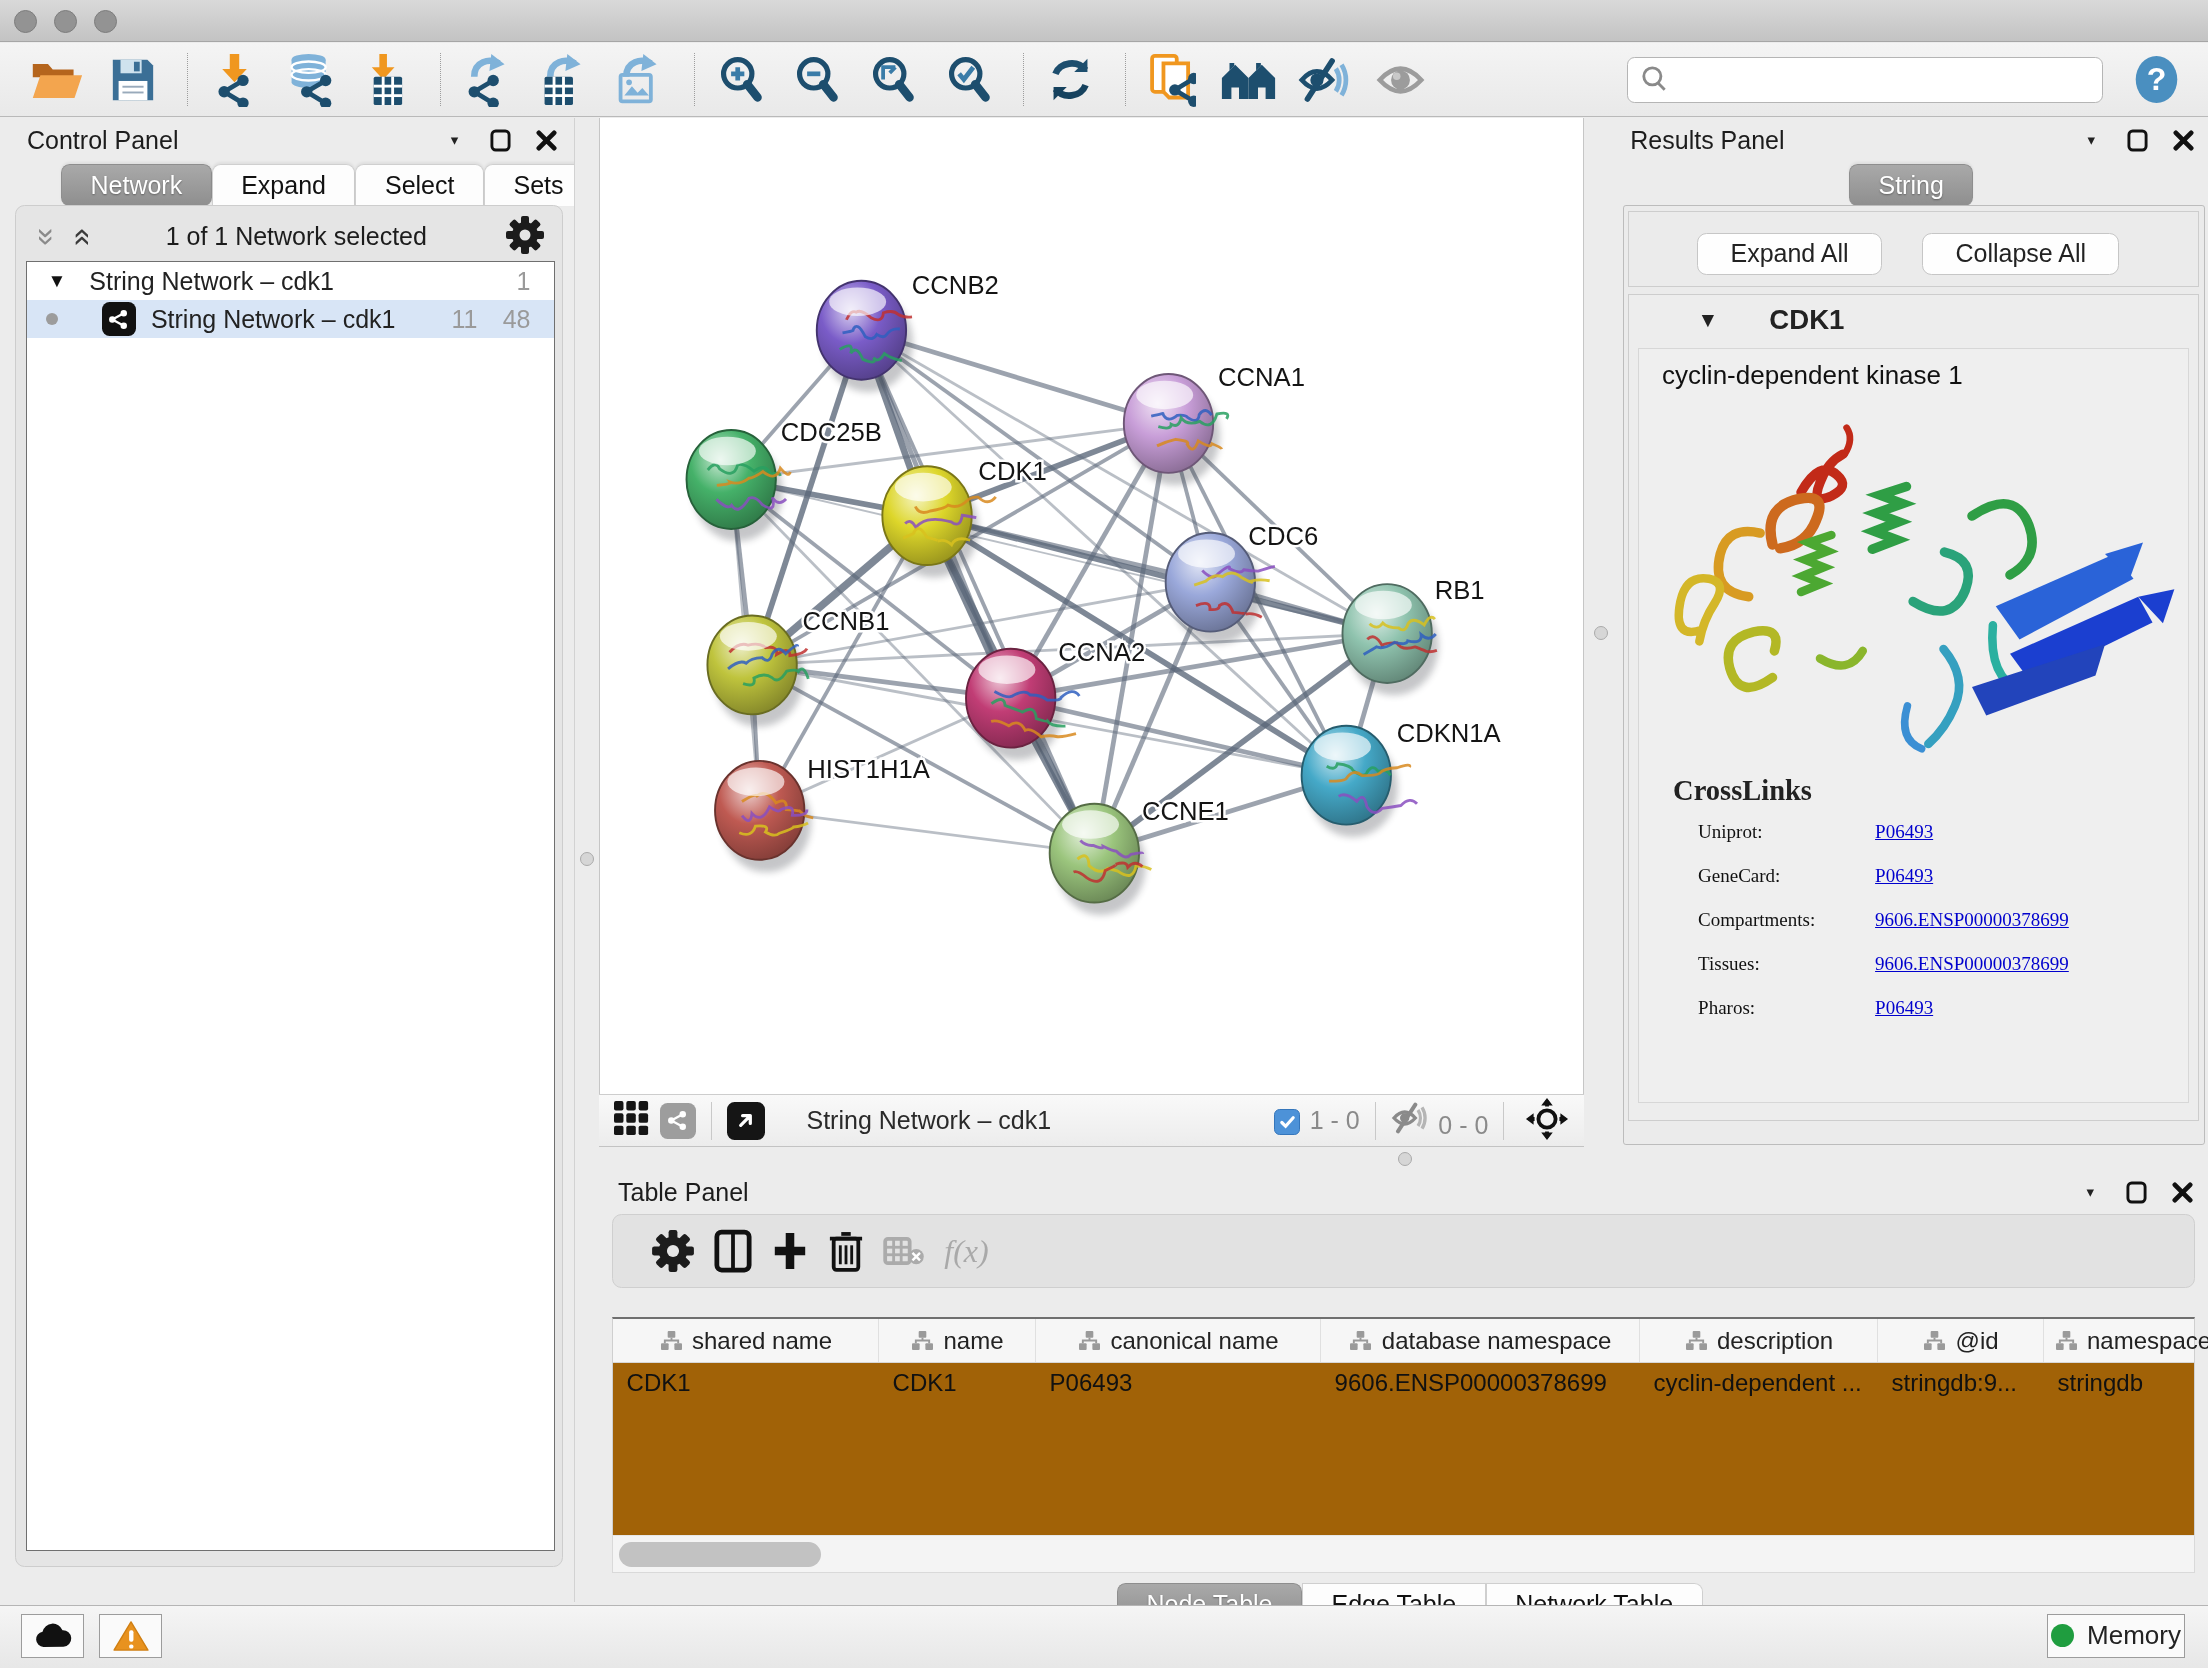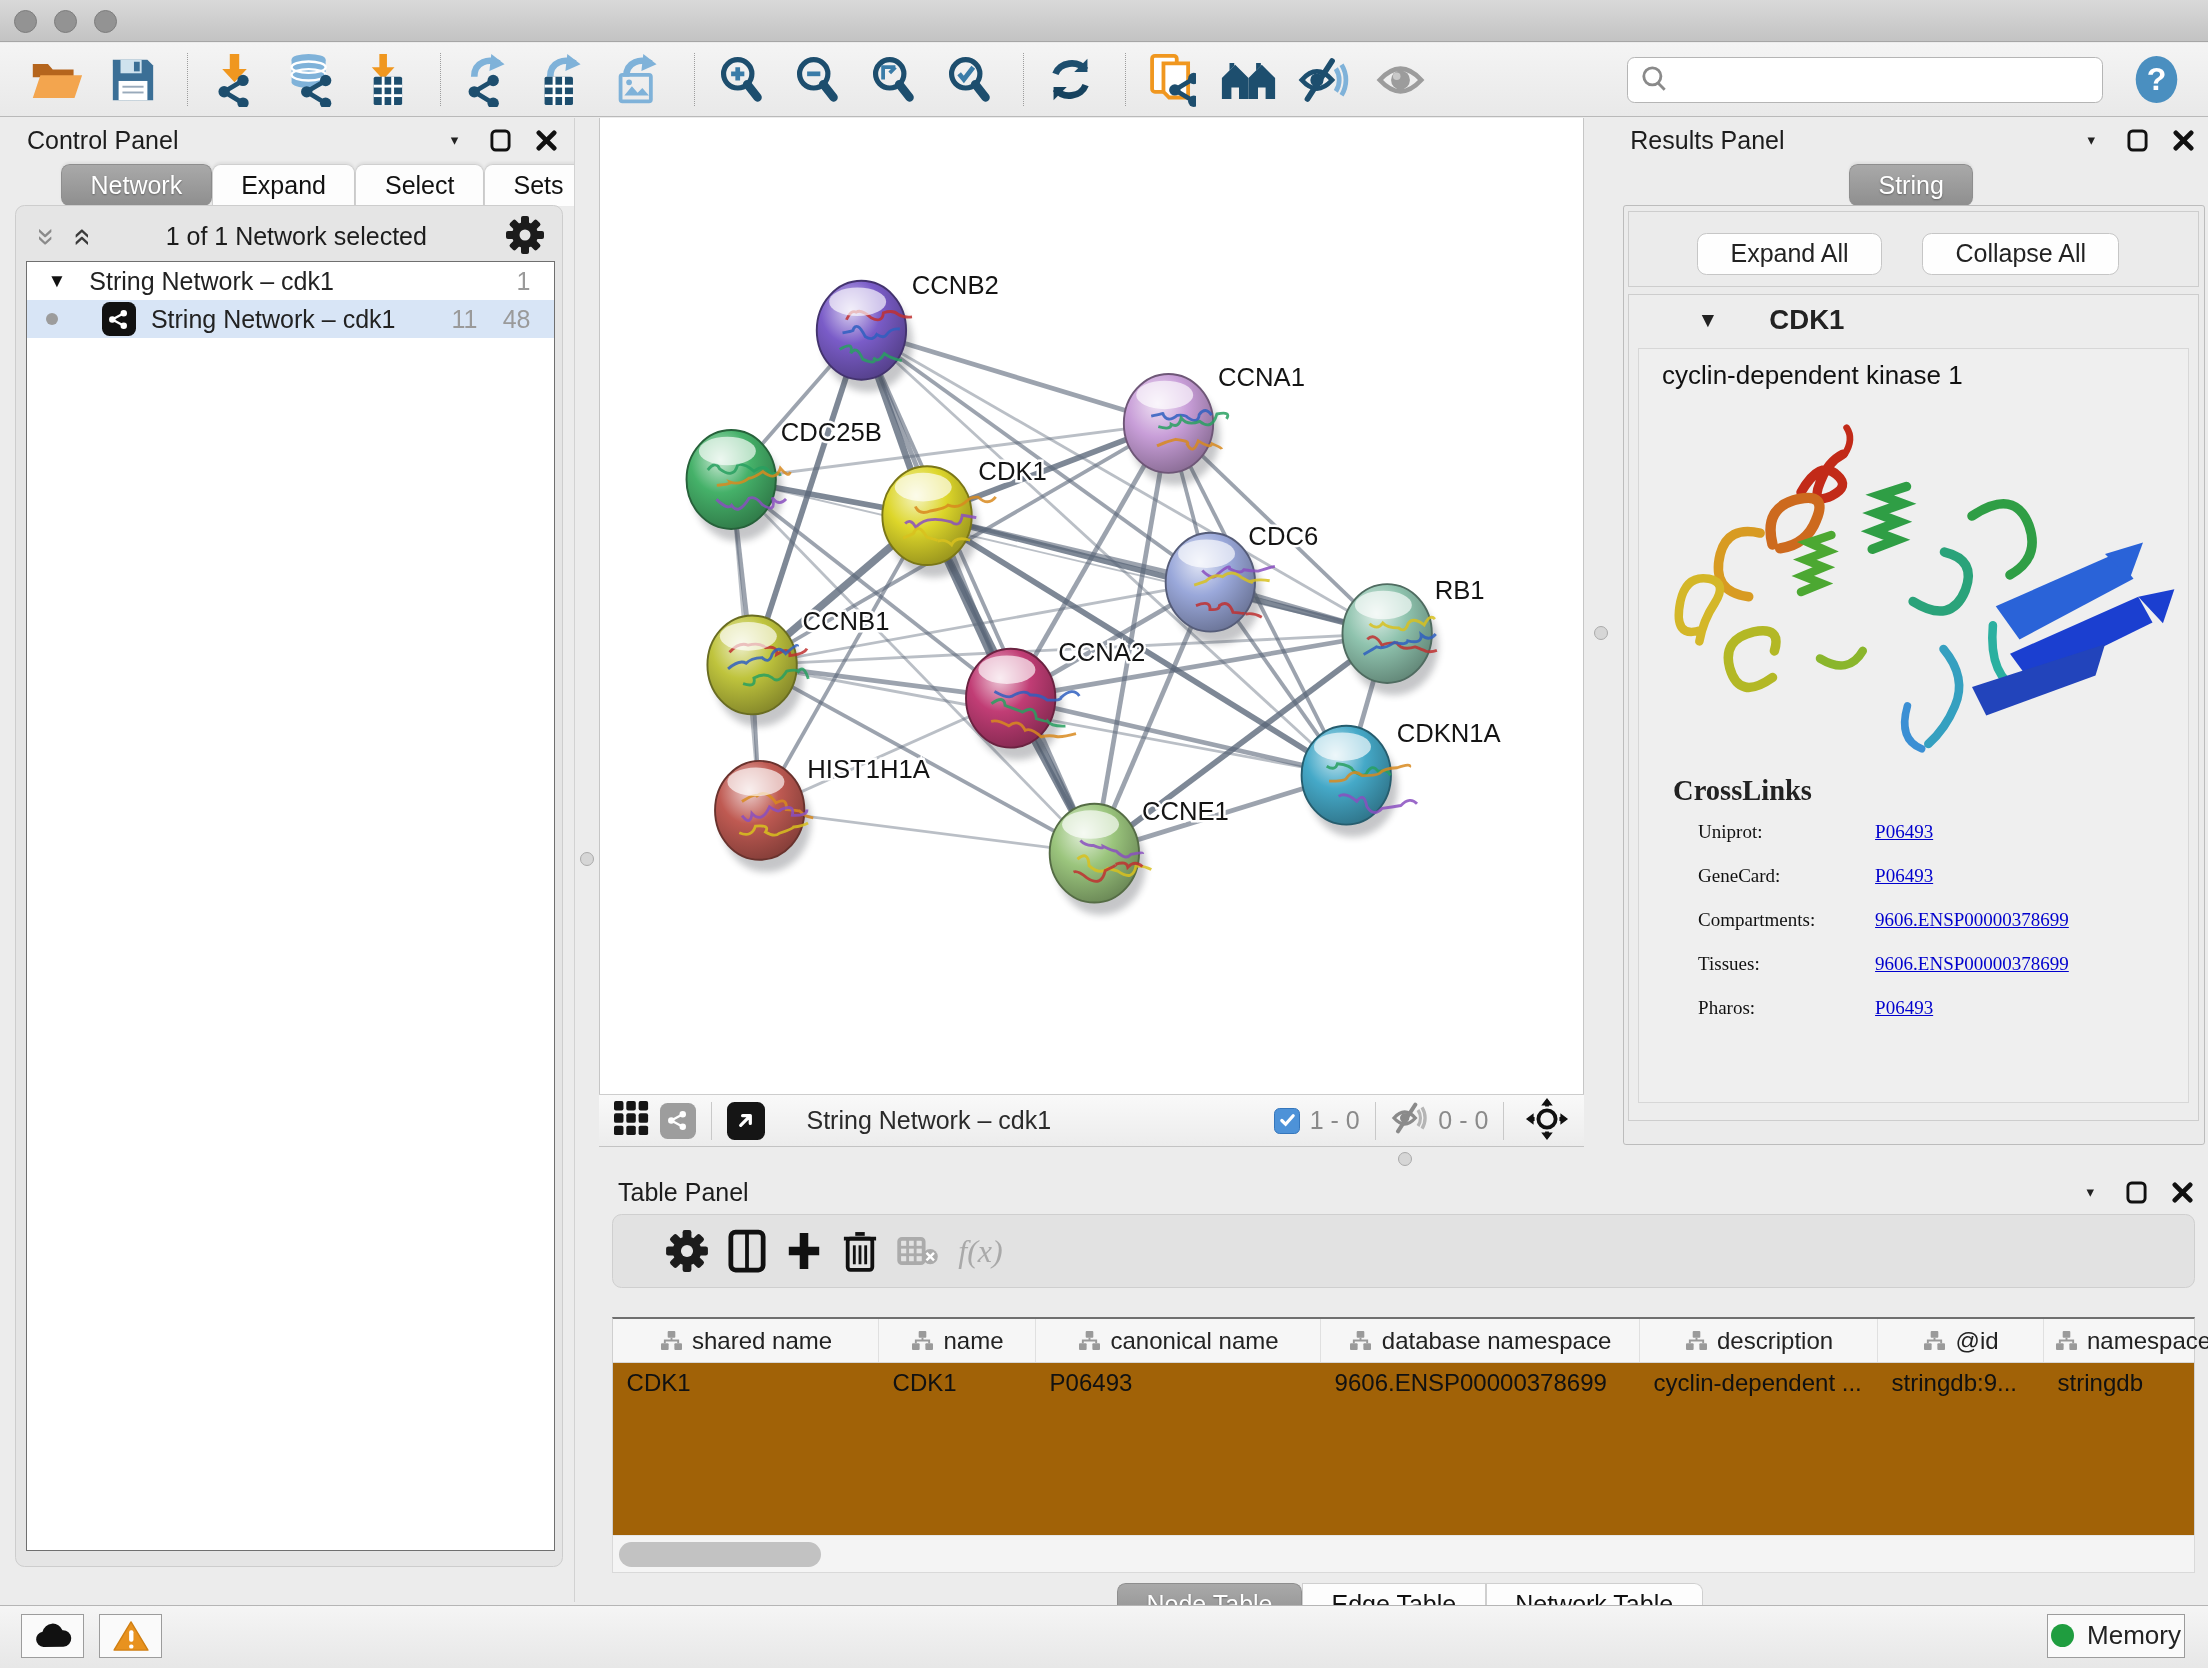--- a/index.html
+++ b/index.html
@@ -75,21 +75,21 @@
   #net-toolbar { position:absolute; left:599px; top:1094px; width:985px; height:53px;
     background:linear-gradient(#f9f9f9,#ececec); border-top:1px solid #cdcdcd; border-bottom:1px solid #c3c3c3;
     display:flex; align-items:center; }
   .ntb-sep { width:0; height:38px; border-left:1px solid #c9c9c9; margin:0 15px; }
   #ntb-grid { margin-left:15px; }
   #ntb-share { width:36px; height:36px; border-radius:7.6px; background:#9d9d9d; margin-left:9.5px;
     display:flex; align-items:center; justify-content:center; }
   #ntb-birdseye { width:38px; height:38px; border-radius:7.6px; background:#151515;
     display:flex; align-items:center; justify-content:center; }
   #ntb-name { font-size:25px; color:#2a2a2a; margin-left:17px; flex:1; }
-  .ntb-badge { display:flex; align-items:center; gap:9.5px; font-size:25px; color:#8a8a8a; }
+  .ntb-badge { display:flex; align-items:flex-end; gap:9.5px; font-size:25px; color:#8a8a8a; }
   #ntb-check { width:26px; height:26px; border-radius:5.7px; background:#4d92d8; border:1px solid #3576bb;
     display:flex; align-items:center; justify-content:center; }
   #ntb-move { margin:0 15px; }
 
   
   #results-panel { position:absolute; left:1617px; top:118px; width:592px; height:1029px; }
   #rp-title { position:absolute; left:13.3px; top:7.6px; }
   #rp-btns { right:13.3px; top:9.5px; }
   #rp-tab { position:absolute; left:232px; top:46px; }
   #rp-outer { position:absolute; left:5.7px; top:87px; width:582px; height:940px;
@@ -110,21 +110,21 @@
   #rp-links { position:absolute; left:59px; top:472px; right:19px; }
   .xl-row { height:44px; display:flex; font-family:"Liberation Serif", serif; font-size:19px; }
   .xl-label { width:177px; color:#111; }
   .xl-value { color:#0000cd; text-decoration:underline; }
 
   
   #table-panel { position:absolute; left:599px; top:1172px; width:1609px; height:432px; }
   #tp-title { position:absolute; left:19px; top:5.7px; }
   #tp-btns { right:13.3px; top:7.6px; }
   #tp-toolbar { position:absolute; left:13.3px; top:42px; width:1583px; height:74px;
-    background:#e2e2e2; border:1px solid #cfcfcf; border-radius:9.5px; display:flex; align-items:center; gap:19px; padding-left:52px; }
+    background:#e2e2e2; border:1px solid #cfcfcf; border-radius:9.5px; display:flex; align-items:center; gap:19px; padding-left:38px; }
   .tp-ic { display:flex; align-items:center; justify-content:center; }
   #tp-fx { font-family:"Liberation Serif", serif; font-style:italic; font-size:32px; color:#a9a9a9; }
   #tp-table { position:absolute; left:13.3px; top:120px; width:1583px; height:243px; background:#a16207;
     border:1px solid #cfcfcf; border-top:2.9px solid #6f6f6f;margin-top:25px; }
   #tp-header { display:flex; height:44px; background:#f6f6f6; border-bottom:1px solid #d7d7d7; }
   .th { display:flex; align-items:center; justify-content:center; gap:9.5px; font-size:24px; color:#222;
     border-right:1px solid #e0e0e0; overflow:hidden; white-space:nowrap; flex:0 0 auto; }
   #tp-row { display:flex; height:40px; align-items:center; }
   .td { font-size:24px; color:#111; padding-left:13.3px; overflow:hidden; white-space:nowrap; flex:0 0 auto; }
   #tp-scroll { position:absolute; left:13.3px; top:363px; width:1583px; height:38px; background:#f4f4f4;

